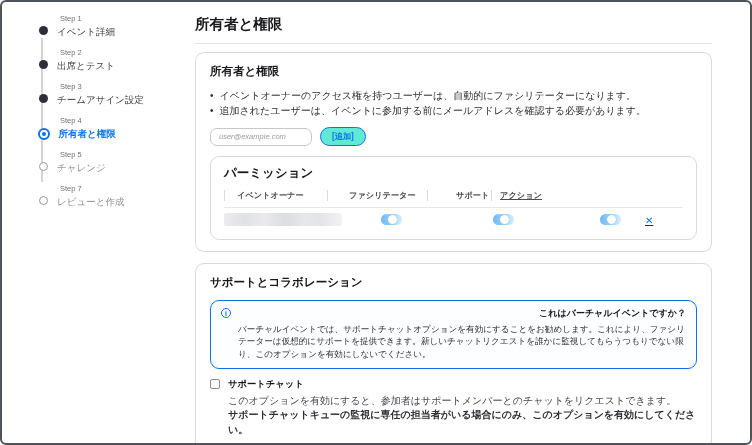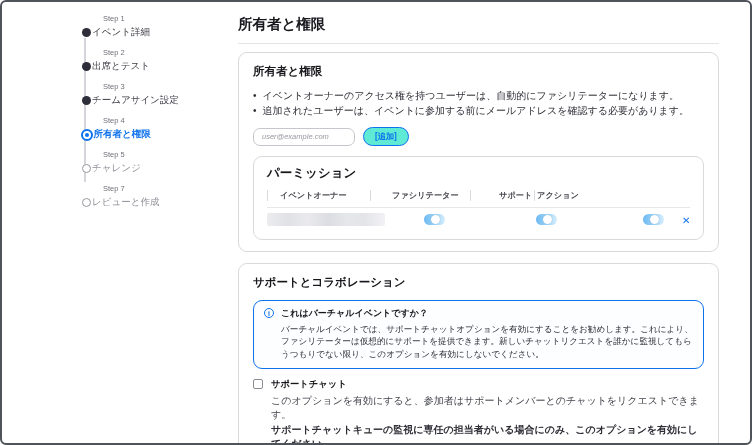--- a/index.html
+++ b/index.html
@@ -6,25 +6,25 @@
   html,body { background:#fff; }
   body { font-family: "Liberation Sans", "DejaVu Sans", sans-serif; color:#2e2e36; }
 
   .window {
     width: 752px; height: 445px;
     border: 2px solid #4f545a; border-radius: 6px;
     background: #fff; display: flex; overflow: hidden;
   }
 
   
-  .sidebar { width: 193px; padding: 12px 0 0 35px; position: relative; flex-shrink: 0; margin-left: 43px; }
+  .sidebar { width: 193px; padding: 12px 0 0 35px; position: relative; flex-shrink: 0; }
   .connector { position: absolute; left: 39px; top: 36px; height: 144px; width: 1.5px; background: #d4d4da; }
   .step { margin-bottom: 9px; position: relative; }
   .step-num { font-size: 7.5px; color: #70707a; margin-left: 23px; margin-bottom: 3px; }
-  .step-row { display: flex; align-items: center; gap: 1px; cursor: pointer; }
+  .step-row { display: flex; gap: 9px; cursor: pointer; }
   .dot { width: 9px; height: 9px; border-radius: 50%; flex-shrink: 0; background:#fff; position: relative; z-index: 1; margin-left: 2px; }
   .step.done .dot { background: #2e2e3a; }
   .step.todo .dot { border: 1.5px solid #97979f; }
   .step.active .dot { width: 12px; height: 12px; border: 2px solid #0e72ed; margin-left: 0.5px; }
   .step.active .dot::after { content:""; position:absolute; left:2px; top:2px; width:4px; height:4px; border-radius:50%; background:#0e72ed; }
   .step-label { font-size: 9.5px; color: #3a3a44; }
   .step.active .step-label { color: #0e72ed; font-weight: bold; }
   .step.todo .step-label { color: #8d8d96; }
 
   
@@ -46,36 +46,36 @@
   .pill.outline { background: #5eead4; border: 1.5px solid #0e72ed; color: #0e72ed; font-size: 8.2px; padding: 3px 11px; }
 
   .inner-card { border: 1px solid #d9d9de; border-radius: 9px; padding: 8px 13px 9px; }
   .inner-card h3 { font-size: 12.5px; font-weight: bold; color: #17171c; margin-bottom: 8px; }
   .thead { display: flex; align-items: center; }
   .th { font-size: 8.2px; font-weight: bold; color: #4a4a52; }
   .c1 { width: 142px; }
   .c2 { width: 103px; border-left: 1px solid #d9d9de; padding-left: 12px; }
   .c3 { width: 100px; border-left: 1px solid #d9d9de; padding-left: 21px; }
   .c4 { width: 64px;  border-left: 1px solid #d9d9de; padding-left: 28px; }
-  .c5 { flex: 1;      border-left: 1px solid #d9d9de; padding-left: 2px; }
+  .c5 { flex: 1;      border-left: 1px solid #d9d9de; padding-left: 8px; text-decoration: underline; }
   .thead .c2,.thead .c3,.thead .c4,.thead .c5 { align-self: stretch; display:flex; align-items:center; }
   .row-divider { height: 1px; background: #e7e7eb; margin: 6px 0 0; }
   .trow { display: flex; align-items: center; height: 22px; }
   .trow .c2,.trow .c3,.trow .c4,.trow .c5 { border-left: none; }
   .redacted { width: 118px; height: 13px; border-radius: 2px;
     background: linear-gradient(90deg,#ececef 0%,#e0e1e6 18%,#eaeaee 34%,#dcdde2 52%,#e6e7eb 68%,#e3e4e8 82%,#f2f2f5 100%); }
   .toggle { width: 21px; height: 11px; border-radius: 6px; position: relative; cursor: pointer; margin-left: 3px;
     background: linear-gradient(90deg,#6eb9f1 0%,#9ed5f8 55%,#d9eefc 100%); }
   .toggle .knob { position:absolute; top:1px; left:7px; width:9px; height:9px; border-radius:50%; background:#fff; box-shadow: 0 0 1px rgba(0,0,0,.25); }
   .x-icon { color: #0e72ed; font-size: 10px; font-weight: bold; cursor: pointer; margin-left: 4px; }
 
   .card2 { margin-top: 11px; }
   .infobox { border: 1.5px solid #0e72ed; border-radius: 9px; background: #fdfeff; padding: 6px 10px 7px; display: flex; gap: 7px; margin-bottom: 9px; }
   .info-icon { width: 10px; height: 10px; border: 1.2px solid #0e72ed; border-radius: 50%; color: #0e72ed; font-size: 7px; font-weight: bold; display: flex; align-items: center; justify-content: center; flex-shrink: 0; margin-top: 1px; font-style: normal; }
-  .info-heading { font-size: 9px; font-weight: bold; color: #17171c; margin-bottom: 2.5px; }
+  .info-heading { font-size: 9px; font-weight: bold; color: #17171c; margin-bottom: 2.5px; text-align: right; }
   .info-body { font-size: 8.6px; color: #2e2e36; line-height: 1.5; }
 
   .option { display: flex; gap: 8px; margin-top: 9px; }
   .checkbox { width: 10px; height: 10px; border-radius: 2px; border: 1.3px solid #8a8a93; background: #fff; flex-shrink: 0; margin-top: 1px; cursor: pointer; position: relative; }
   .checkbox.checked { background: #0e72ed; border-color: #0e72ed; }
   .checkbox.checked::after { content: "✓"; position: absolute; left: 1px; top: -1.5px; color: #fff; font-size: 8px; font-weight: bold; }
   .opt-label { font-size: 9.3px; font-weight: bold; color: #17171c; margin-bottom: 2.5px; }
   .opt-desc { font-size: 10px; color: #44464d; line-height: 1.45; }
   .opt-desc.bold { font-weight: bold; color: #2e2e36; }
 </style>

